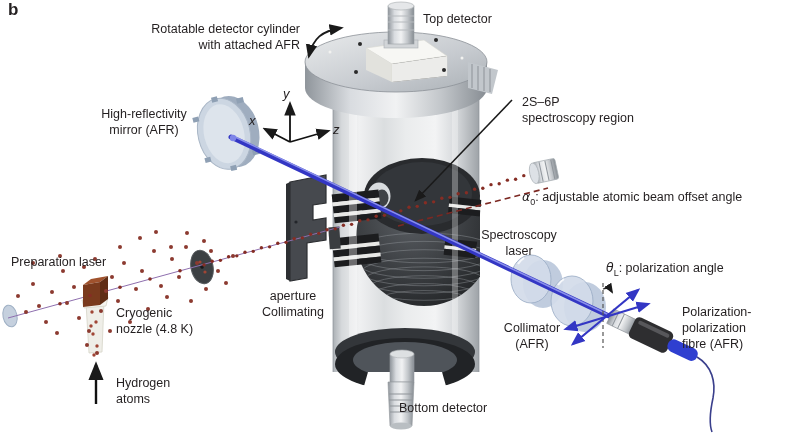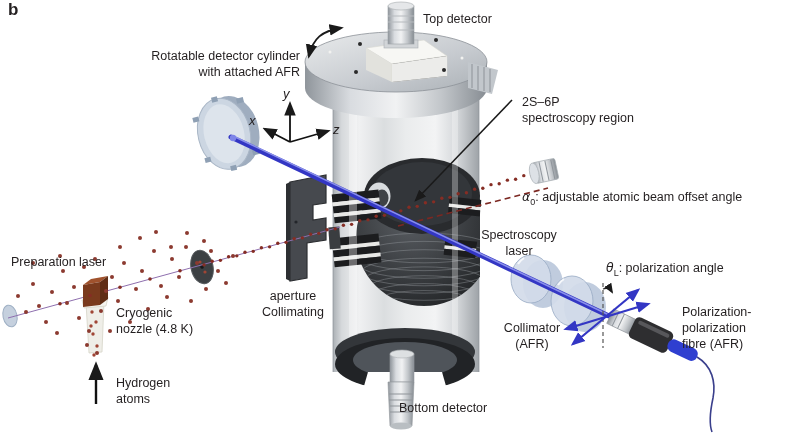--- a/index.html
+++ b/index.html
@@ -4,21 +4,21 @@
 <style>
   html,body{margin:0;padding:0;background:#ffffff;}
   #stage{
     position:relative;width:800px;height:434px;overflow:hidden;
     background:#ffffff;border-bottom:1px solid #c8c8c8;
     font-family:"Liberation Sans","DejaVu Sans",sans-serif;color:#231f20;
   }
   #art{position:absolute;left:0;top:0;}
   .lbl{position:absolute;font-size:12.5px;line-height:16px;color:#231f20;white-space:nowrap;}
   .panel{font-size:17px;font-weight:bold;}
-  .r{text-align:right;margin-top:27px;}
+  .r{text-align:right;}
   .c{text-align:center;}
   .axis{font-style:italic;font-size:13px;}
   sub{font-size:9px;}
   i.sym{font-family:"DejaVu Sans",sans-serif;}
 </style>
 </head>
 <body>
 
 <div id="stage">
 
@@ -360,20 +360,24 @@
 
 <div class="lbl panel" style="left:8px;top:2px;">b</div>
 
 <div class="lbl r" style="left:108px;top:21px;width:192px;">
   <span style="display:block">Rotatable detector cylinder</span>
   <span style="display:block">with attached AFR</span>
 </div>
 
 <div class="lbl" style="left:423px;top:11px;">Top detector</div>
 
+<div class="lbl c" style="left:88px;top:106px;width:112px;">
+  <span style="display:block">High-reflectivity</span>
+  <span style="display:block">mirror (AFR)</span>
+</div>
 
 <div class="lbl" style="left:522px;top:94px;">
   <span style="display:block">2S–6P</span>
   <span style="display:block">spectroscopy region</span>
 </div>
 
 <div class="lbl" style="left:522px;top:189px;">
   <i class="sym">α</i><sub>0</sub><span>: adjustable atomic beam offset angle</span>
 </div>
 

